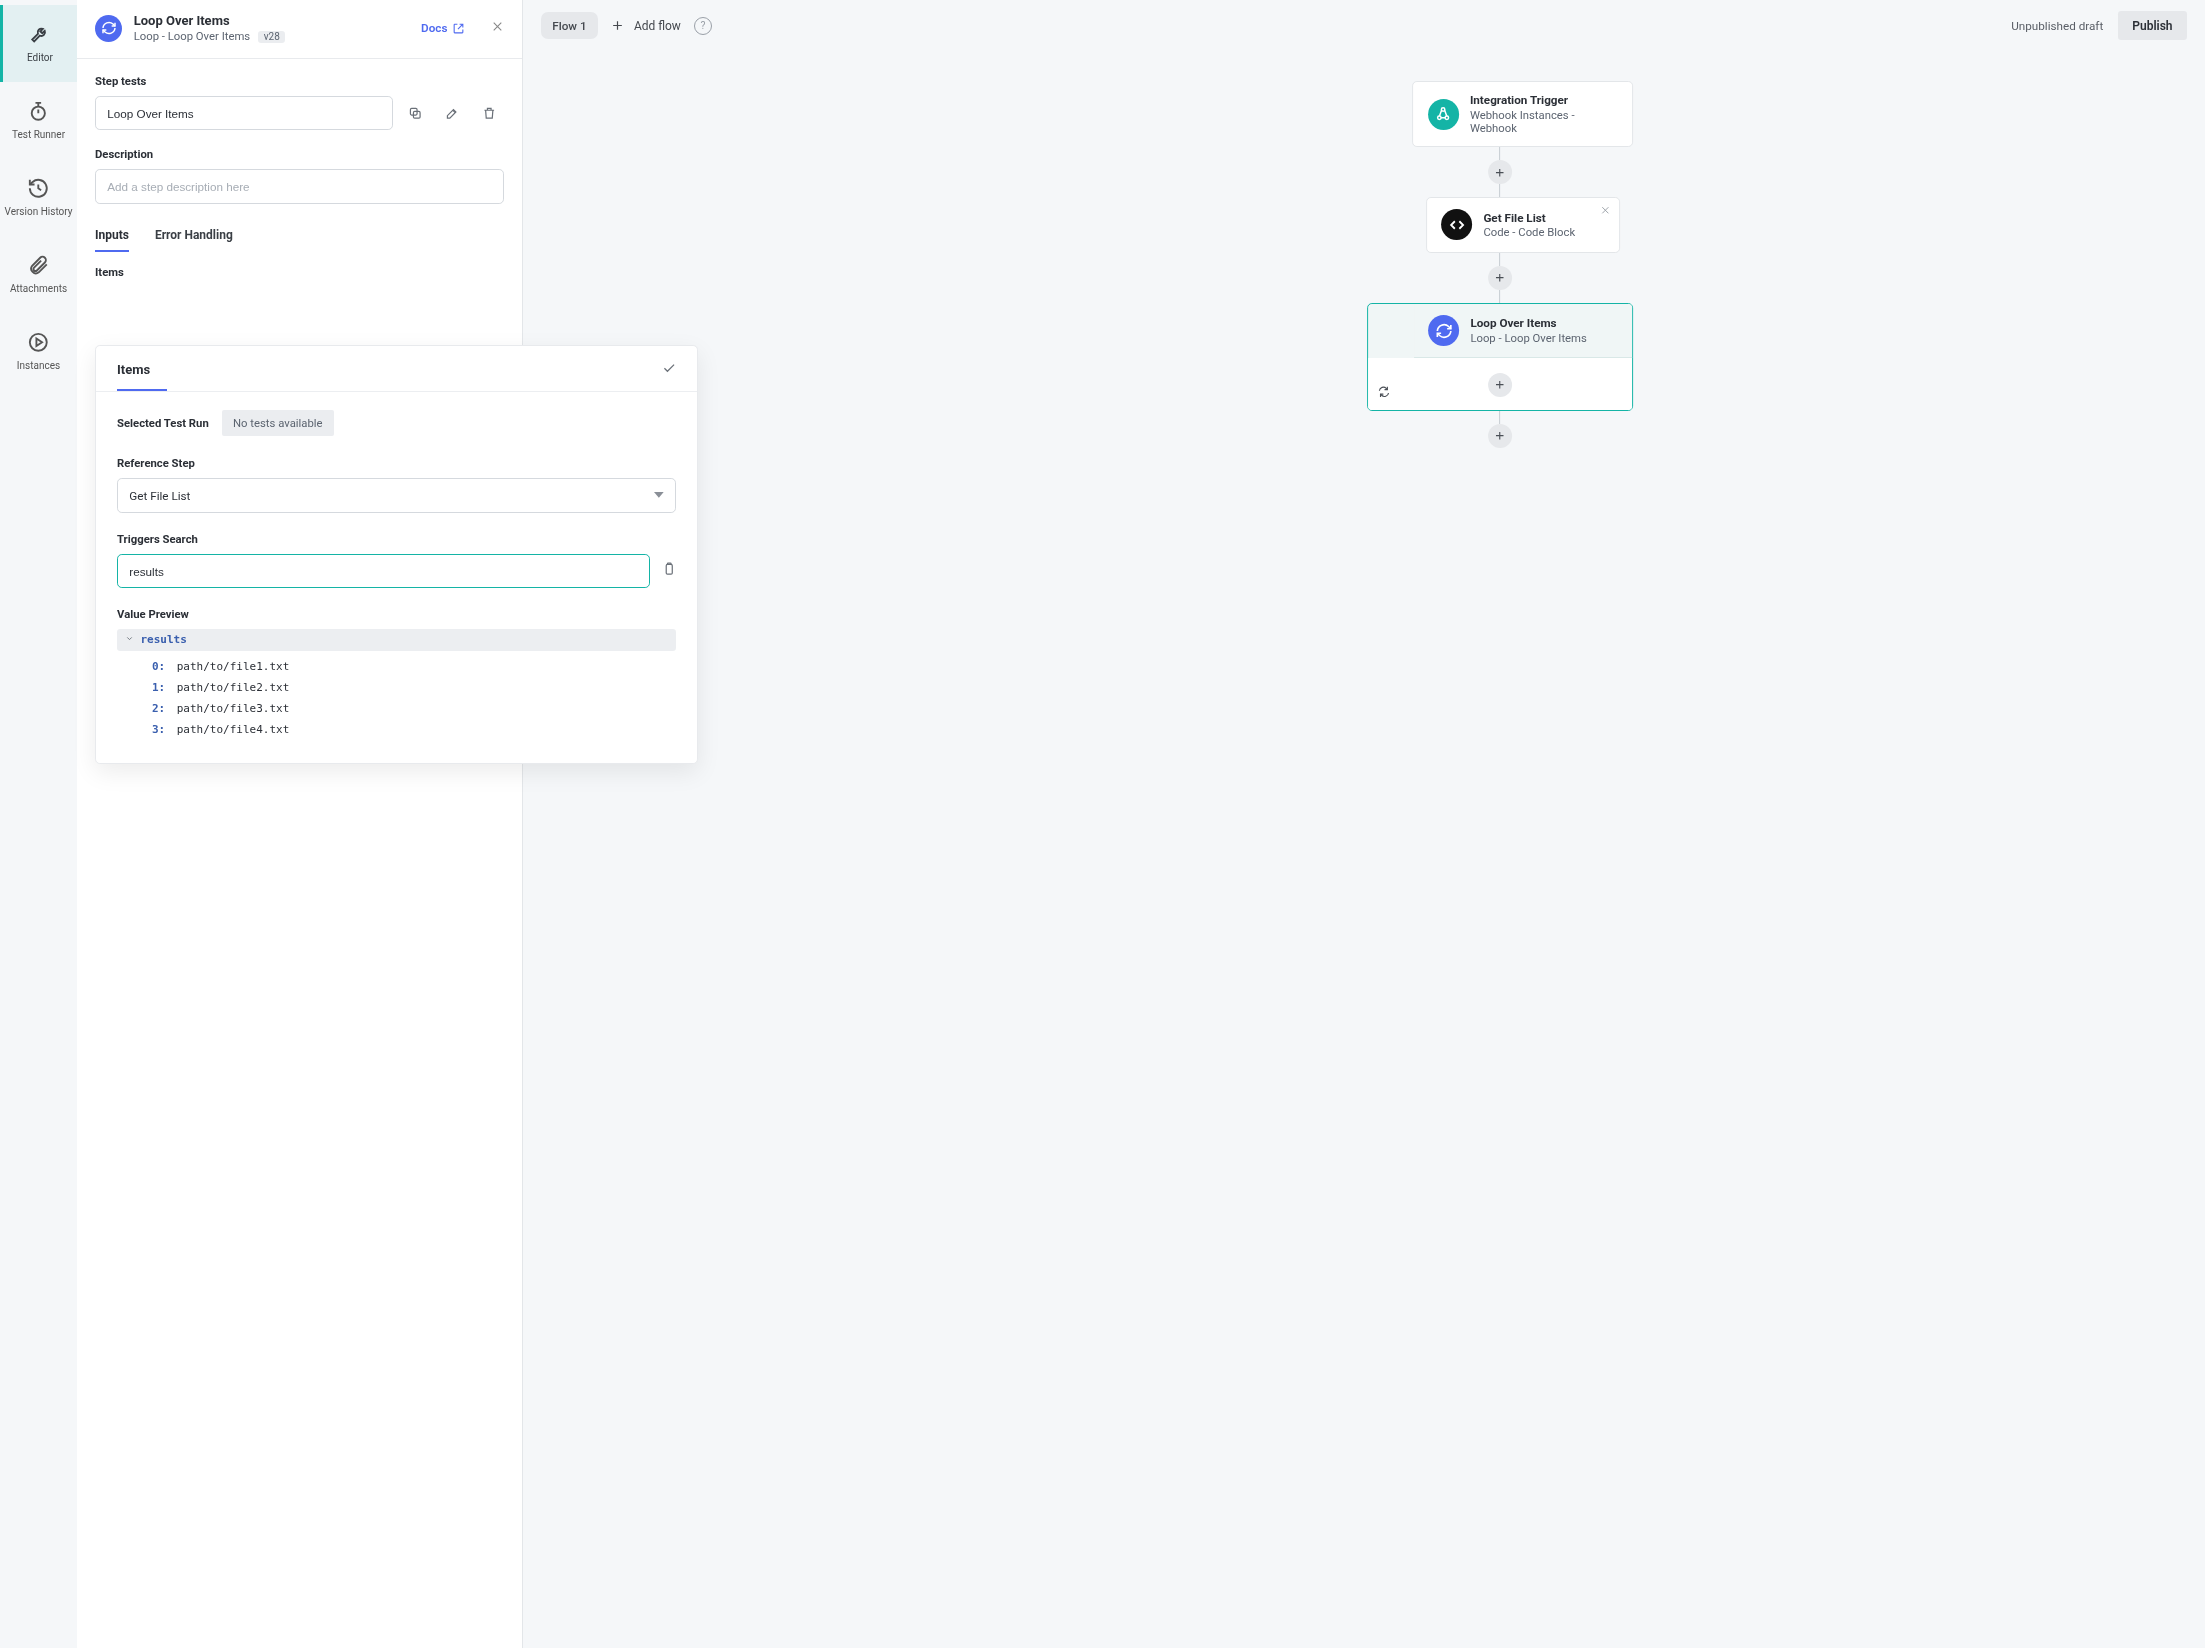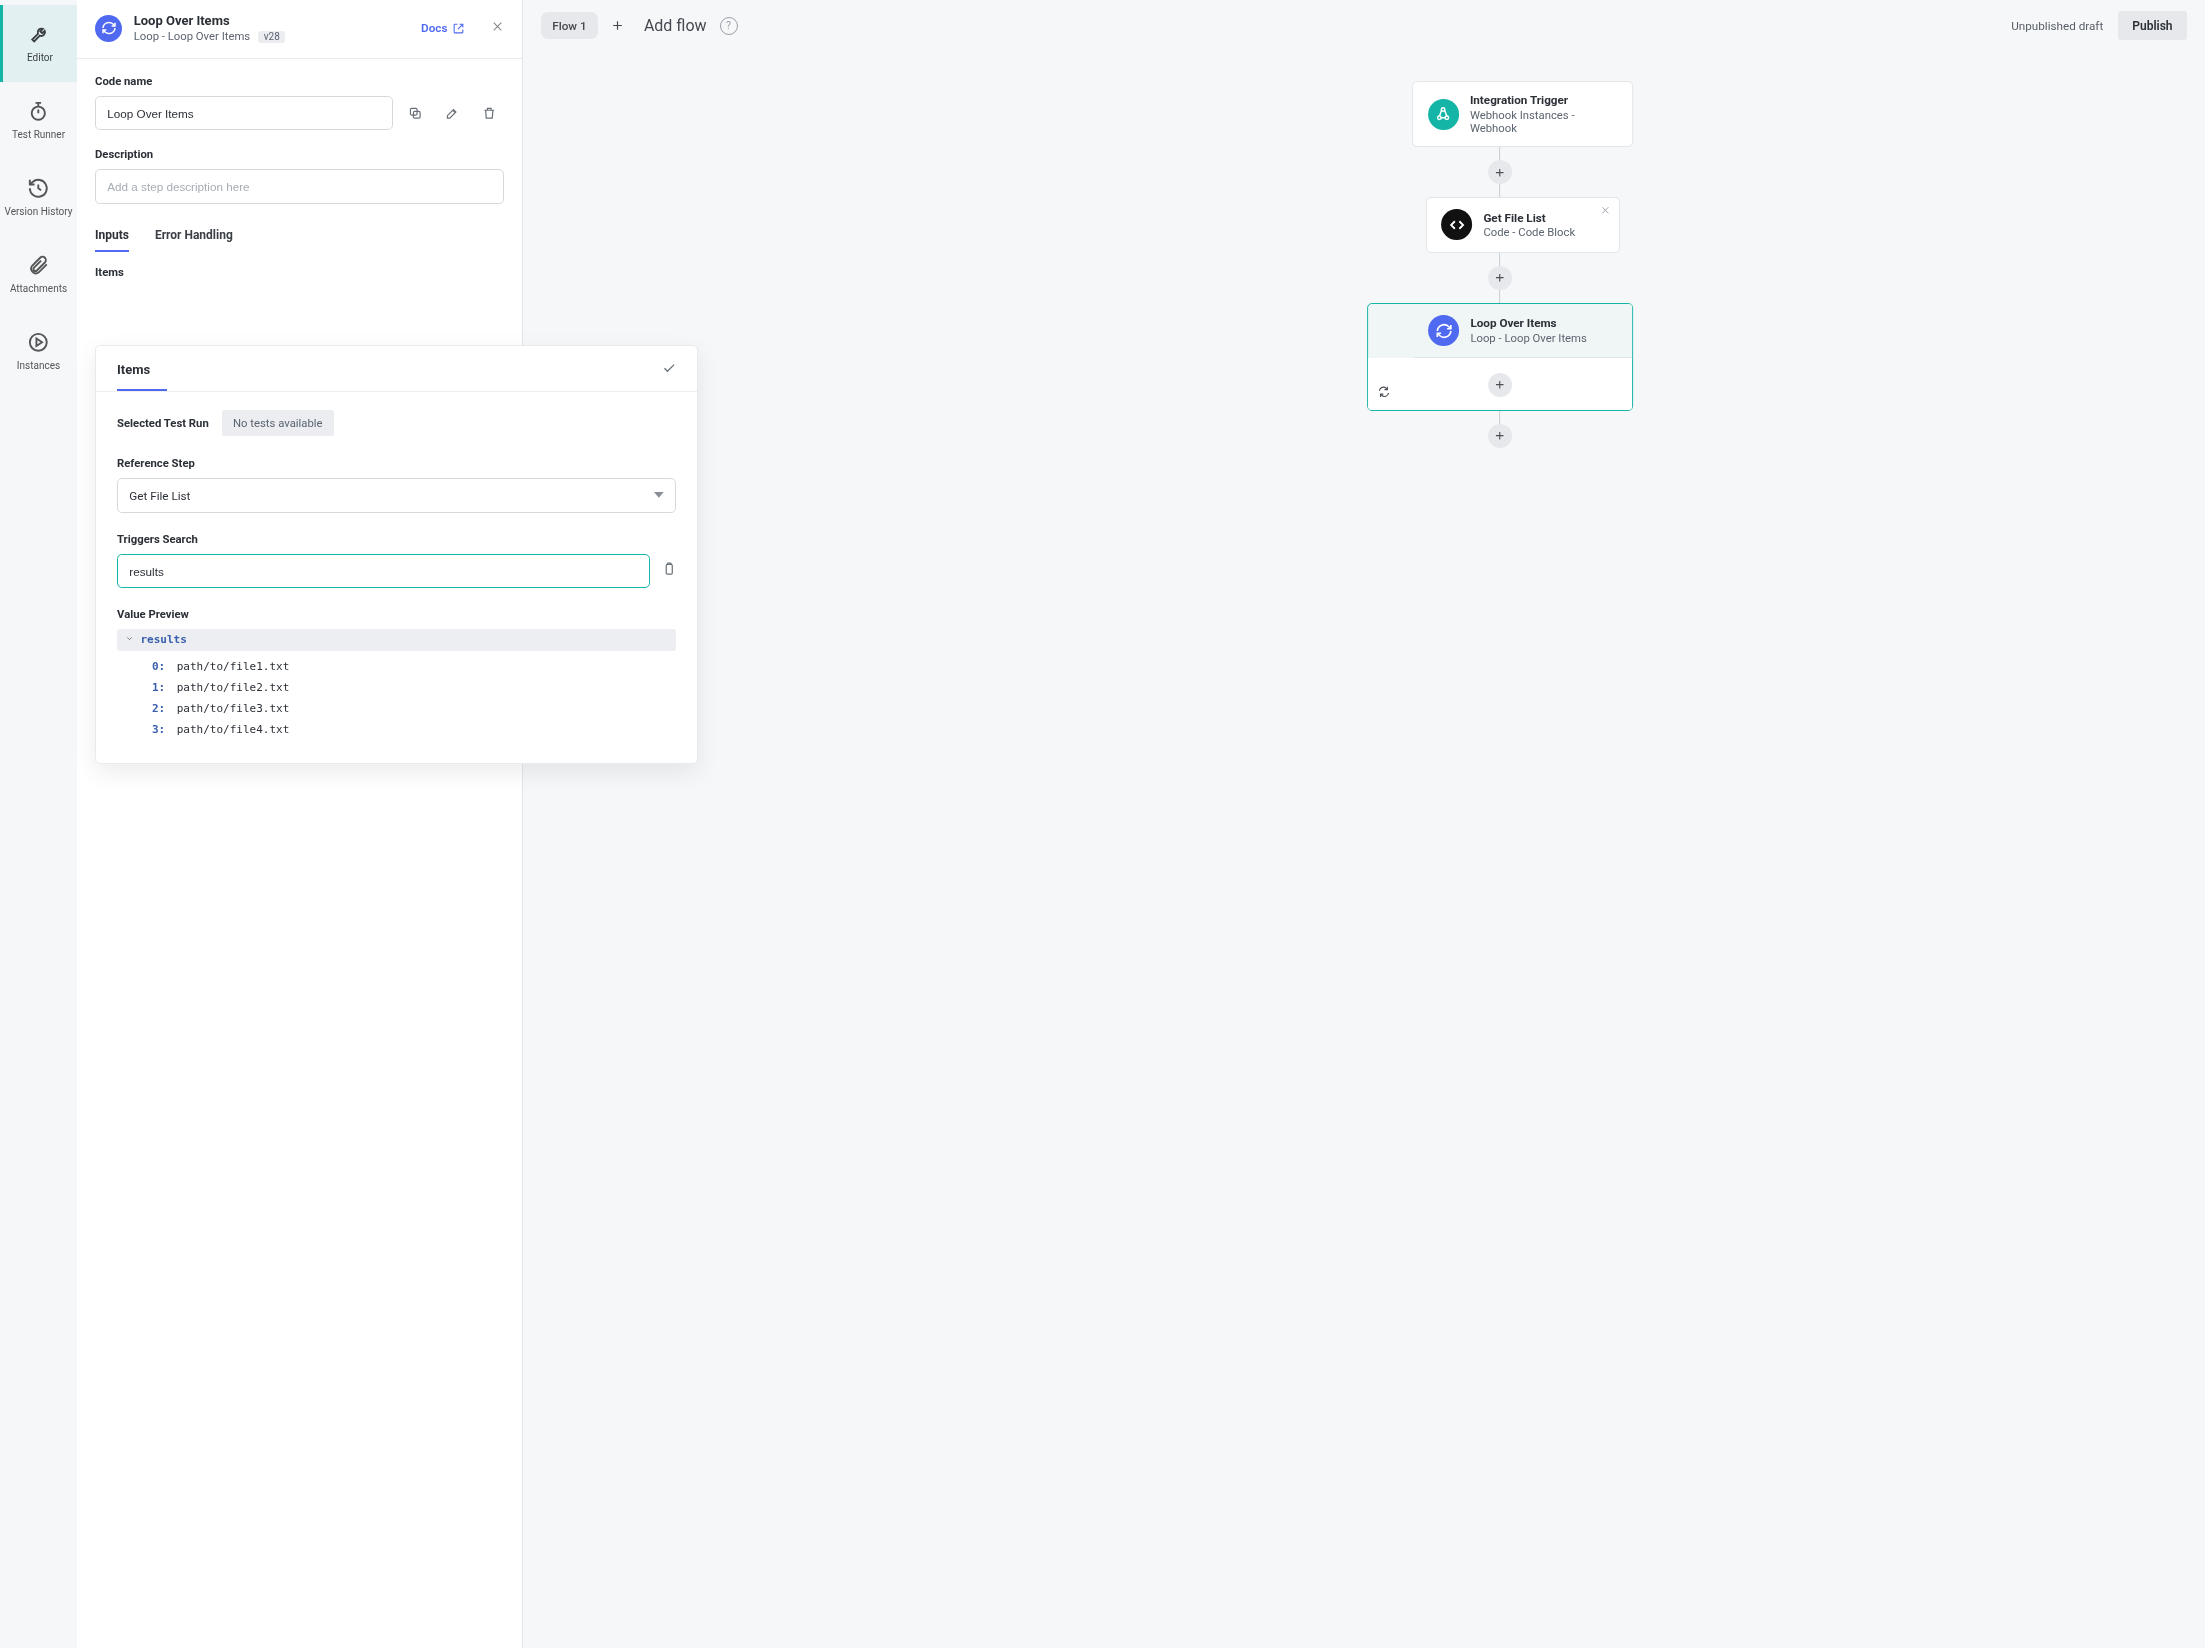--- a/index.html
+++ b/index.html
@@ -175,21 +175,21 @@
   .topbar {
     position:absolute; top:0; left:0; right:0;
     display:flex; align-items:center; justify-content:space-between;
     padding: 11.3px 18px;
   }
   .topbar-left { display:flex; align-items:center; gap:13px; }
   .flow-chip {
     background:#e6e8eb; padding:6.5px 11.3px; border-radius:7px;
     font-size:11.7px; color:#45494f; font-weight: 500;
   }
-  .add-flow { display:flex; align-items:center; gap:20px; color:#45494f; font-size:16px; cursor:pointer; }
+  .add-flow { display:flex; align-items:center; gap:10px; color:#45494f; font-size:12px; cursor:pointer; }
   .add-flow svg{width:13px;height:13px;stroke:currentColor;fill:none;stroke-width:2.2;}
   .help-circle {
     width:18px;height:18px;border:1.3px solid #9aa0a8;border-radius:50%;
     display:flex;align-items:center;justify-content:center;
     color:#9aa0a8;font-size:10.5px;cursor:pointer;
   }
   .topbar-right { display:flex; align-items:center; gap:14.5px; }
   .draft-text { color:#5a5f67; font-size:11.7px; }
   .publish-btn {
     background:#e6e8eb; color:#2b2f36; font-weight:600; font-size:12px;
@@ -320,21 +320,21 @@
           </svg>
       </div>
       <div class="panel-close">
         <svg viewBox="0 0 24 24">
             <path d="M5 5l14 14M19 5L5 19"></path>
           </svg>
       </div>
     </div>
 
     <div class="panel-body">
-      <div class="field-label">Code name</div>
+      <div class="field-label">Step tests</div>
       <div class="field-row">
         <input class="text-input" value="Loop Over Items" style="">
         <div class="icon-btn">
           <svg viewBox="0 0 24 24">
               <rect x="9" y="9" width="11" height="11" rx="2"></rect>
               <rect x="4" y="4" width="11" height="11" rx="2"></rect>
             </svg>
         </div>
         <div class="icon-btn">
           <svg viewBox="0 0 24 24">

